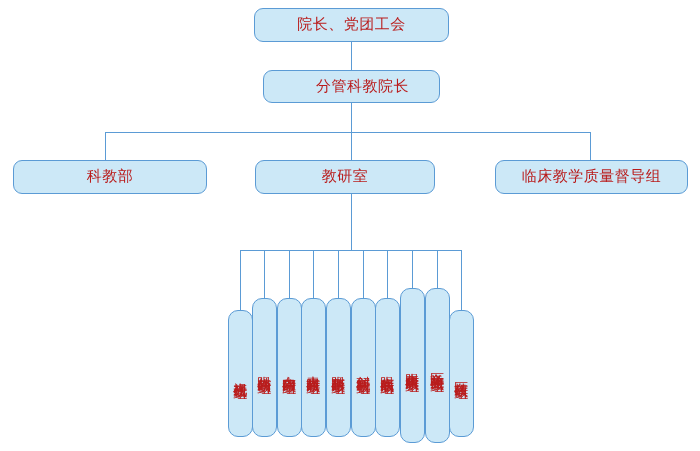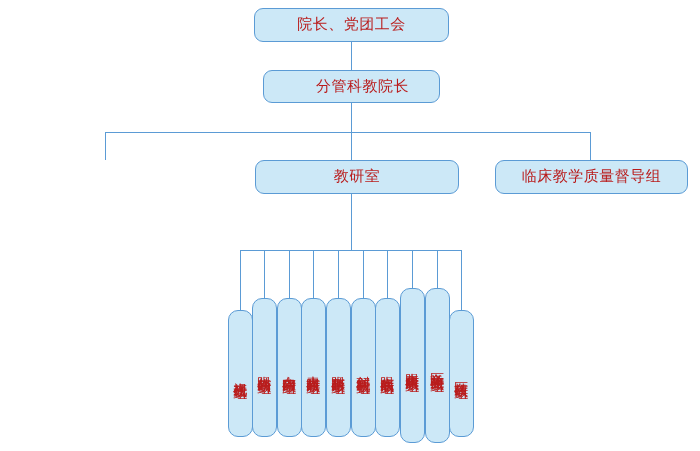--- a/index.html
+++ b/index.html
@@ -68,21 +68,24 @@
   <div class="node" style="left:263px; top:70px; width:177px; height:33px;padding-left:22px;">
     <span>分管科教院长</span>
   </div>
 
   <div class="conn v" style="left:351px; top:103px; height:29px;"></div>
   <div class="conn h" style="left:105px; top:132px; width:486px;"></div>
   <div class="conn v" style="left:105px; top:132px; height:28px;"></div>
   <div class="conn v" style="left:351px; top:132px; height:28px;"></div>
   <div class="conn v" style="left:590px; top:132px; height:28px;"></div>
 
-  <div class="node" style="left:255px; top:160px; width:204px; height:34px;">
+  <div class="node" style="left:13px; top:160px; width:194px; height:34px;">
+    <span>科教部</span>
+  </div>
+  <div class="node" style="left:255px; top:160px; width:180px; height:34px;">
     <span>教研室</span>
   </div>
   <div class="node" style="left:495px; top:160px; width:193px; height:34px;">
     <span>临床教学质量督导组</span>
   </div>
 
   <div class="conn v" style="left:351px; top:194px; height:56px;"></div>
   <div class="conn h" style="left:240px; top:250px; width:222px;"></div>
 
   <div class="conn v" style="left:240px; top:250px; height:60px;"></div>

